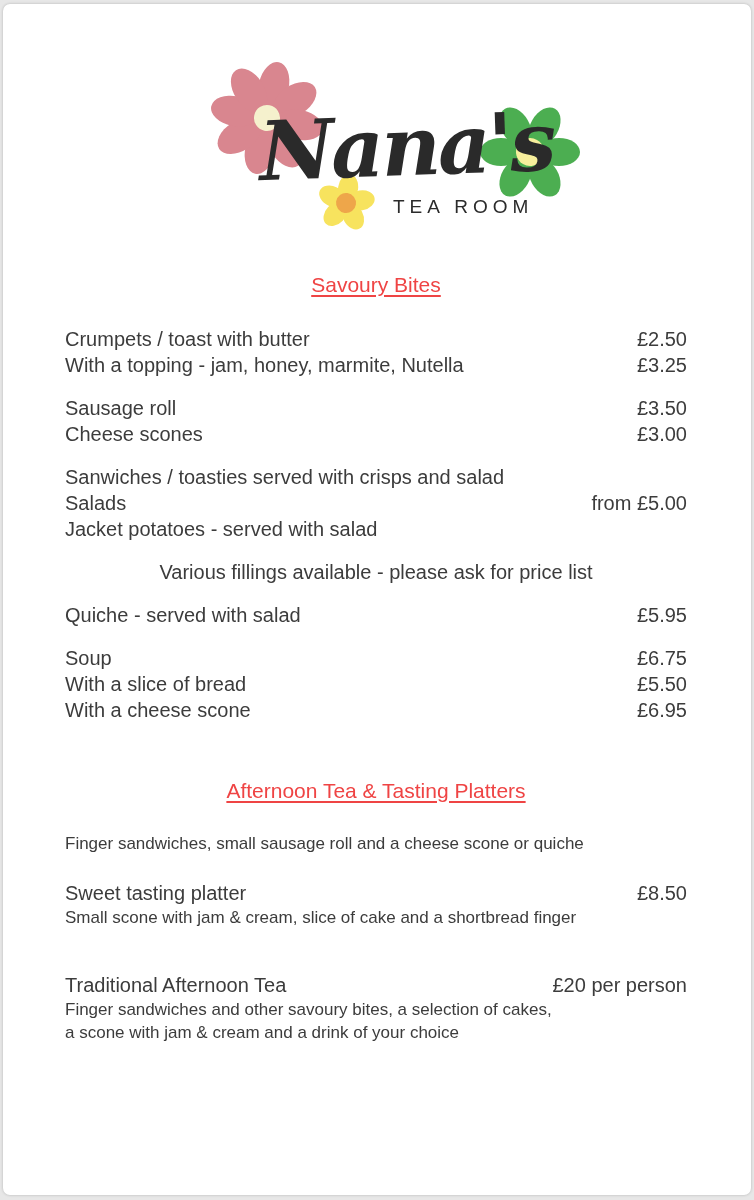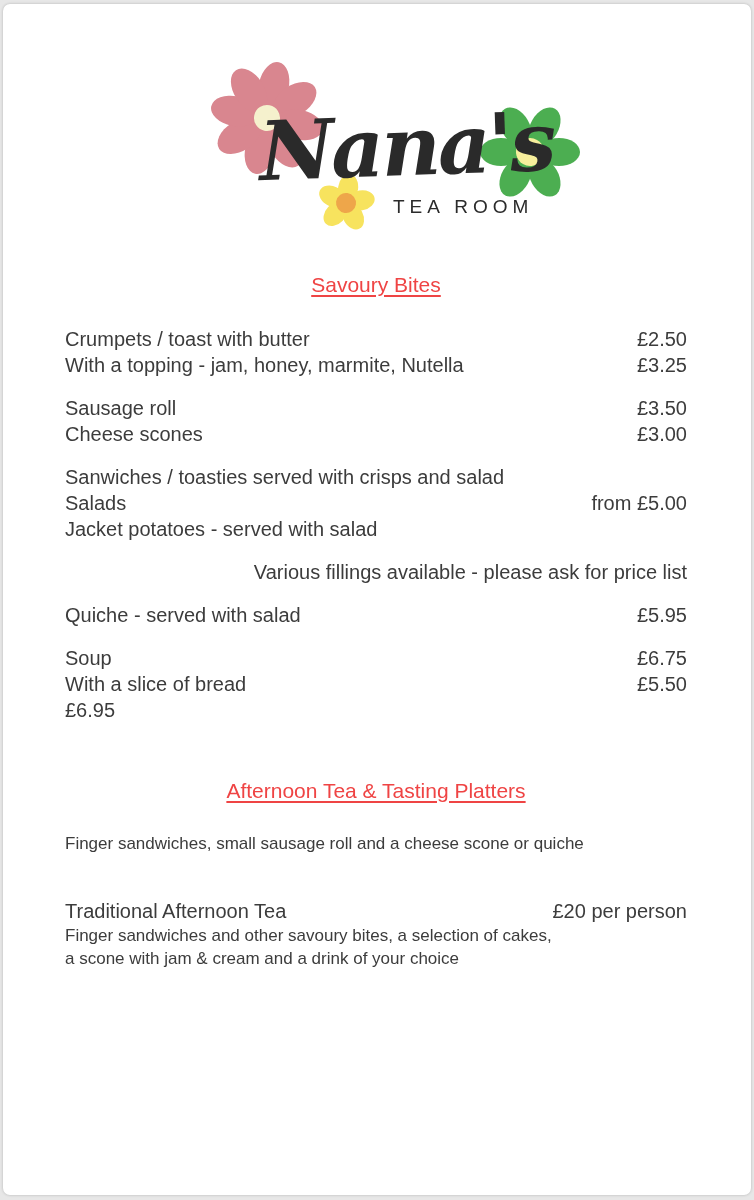--- a/index.html
+++ b/index.html
@@ -32,21 +32,21 @@
   }
   .section.s2{margin-top:55px;}
   .block{margin-top:17px;}
   .block.b1{margin-top:0;}
   .s2 .block{margin-top:25px;}
   .s2 .block.b1{margin-top:0;}
   .s2 .block.b3{margin-top:43px;}
   .row{display:flex;justify-content:space-between;align-items:baseline;font-size:20px;line-height:26px;}
   .row .name{padding-right:12px;}
   .row .price{white-space:nowrap;text-align:right;}
-  .note{text-align:right;font-size:20px;line-height:26px;}
+  .note{text-align:center;font-size:20px;line-height:26px;}
   .desc{font-size:17px;line-height:23px;}
 </style>
 </head>
 <body>
 
 <div class="page">
 
   <svg class="logo-svg" width="754" height="232" viewBox="0 0 754 232">
 
     <g transform="translate(264,114) rotate(12)">
@@ -140,28 +140,36 @@
         <div class="block b6">
           <div class="row">
             <span class="name">Soup</span>
             <span class="price">£6.75</span>
           </div>
           <div class="row">
             <span class="name">With a slice of bread</span>
             <span class="price">£5.50</span>
           </div>
           <div class="row">
+            <span class="name">With a cheese scone</span>
             <span class="price">£6.95</span>
           </div>
         </div>
       </div>
       <div class="section s2">
         <div class="heading">Afternoon Tea &amp; Tasting Platters</div>
         <div class="block b1">
           <div class="desc">Finger sandwiches, small sausage roll and a cheese scone or quiche</div>
+        </div>
+        <div class="block b2">
+          <div class="row">
+            <span class="name">Sweet tasting platter</span>
+            <span class="price">£8.50</span>
+          </div>
+          <div class="desc">Small scone with jam &amp; cream, slice of cake and a shortbread finger</div>
         </div>
         <div class="block b3">
           <div class="row">
             <span class="name">Traditional Afternoon Tea</span>
             <span class="price">£20 per person</span>
           </div>
           <div class="desc">Finger sandwiches and other savoury bites, a selection of cakes,</div>
           <div class="desc">a scone with jam &amp; cream and a drink of your choice</div>
         </div>
       </div>

